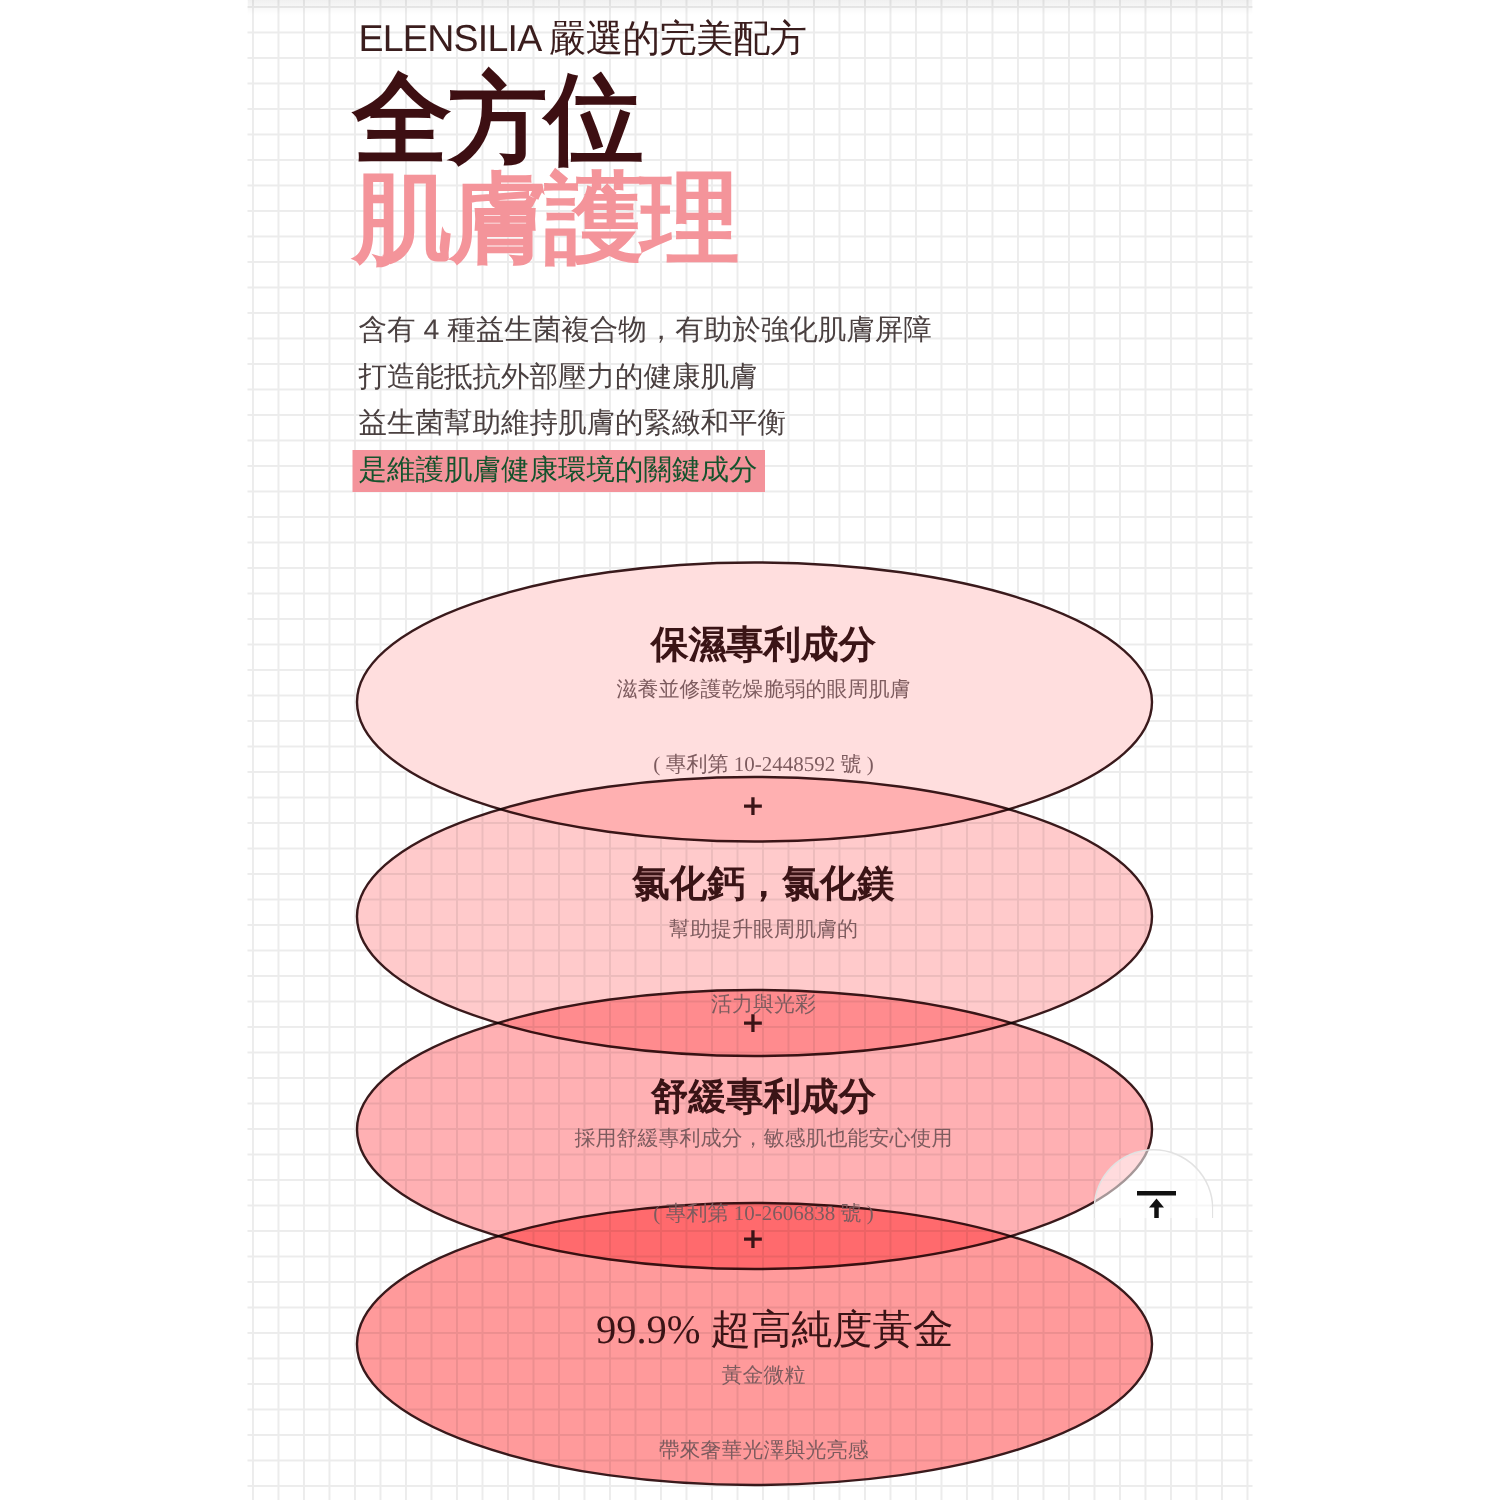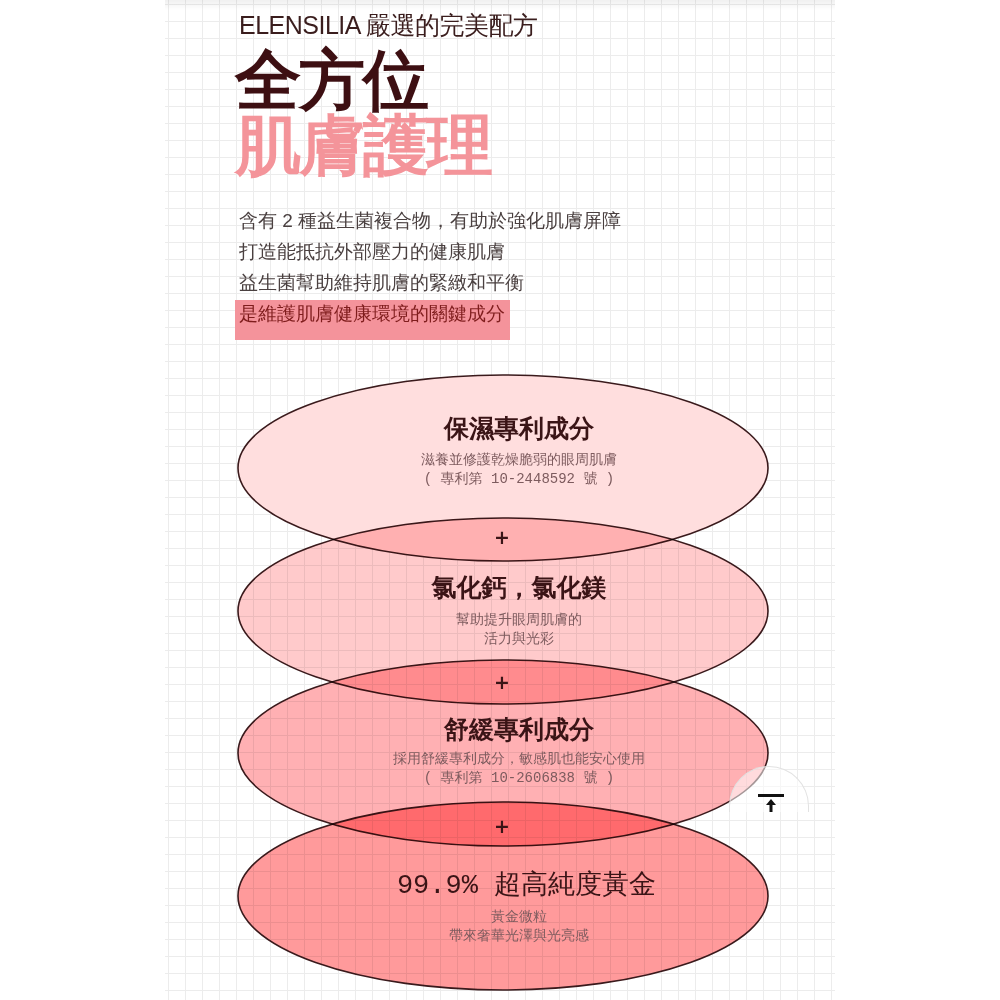--- a/index.html
+++ b/index.html
@@ -73,52 +73,53 @@
       font-size: 19px;
       line-height: 31px;
       color: #4a4040;
       white-space: nowrap;
       font-family: "Liberation Sans", sans-serif;
     }
     .desc .line { display: block; height: 31px; }
     .desc .hl {
       display: inline-block;
       background: #f4939b;
-      color: #7f1d1d;
-      padding: 0 5px 12px 4px;
+      color: #14532d;
+      padding: 0 5px 0 4px;
       margin-left: -4px;
       line-height: 28px;
     }
     svg.diagram {
       position: absolute;
       left: 0;
       top: 0;
       width: 670px;
       height: 1000px;
     }
     .ell-text {
       position: absolute;
-      left: 89px;
+      left: 79px;
       width: 530px;
       text-align: center;
-      font-family: Liberation Mono, monospace;
+      font-family: Liberation Serif, serif;
     }
     .ell-title {
       font-size: 25px;
       font-weight: bold;
       color: #3a1416;
       line-height: 32px;
       white-space: nowrap;
     }
     .ell-title.regular { font-weight: normal; font-size: 27px; padding-left: 15px; }
     .ell-sub {
       font-size: 14px;
       color: #7d5b5e;
       line-height: 19px;
       white-space: nowrap;
+      margin-top: 31px;
     }
     .plus {
       position: absolute;
       left: 325px;
       width: 24px;
       text-align: center;
       font-size: 19px;
       font-weight: bold;
       color: #3a1416;
       line-height: 20px;
@@ -155,21 +156,21 @@
 </head>
 <body>
 
 <div class="page">
 
   <div class="brand-line">ELENSILIA 嚴選的完美配方</div>
   <div class="headline-1">全方位</div>
   <div class="headline-2">肌膚護理</div>
 
   <div class="desc">
-    <span class="line">含有 2 種益生菌複合物，有助於強化肌膚屏障</span>
+    <span class="line">含有 4 種益生菌複合物，有助於強化肌膚屏障</span>
     <span class="line">打造能抵抗外部壓力的健康肌膚</span>
     <span class="line">益生菌幫助維持肌膚的緊緻和平衡</span>
     <span class="line"><span class="hl">是維護肌膚健康環境的關鍵成分</span></span>
   </div>
 
   <svg class="diagram" viewBox="0 0 670 1000">
 
     <ellipse cx="338" cy="468" rx="265" ry="93" fill="#FFDEDE" stroke="#3a1a1c" stroke-width="1.6"></ellipse>
 
     <ellipse cx="338" cy="611" rx="265" ry="93" fill="#FFC5C7" fill-opacity="0.92" stroke="#3a1a1c" stroke-width="1.6" style="mix-blend-mode:multiply"></ellipse>

